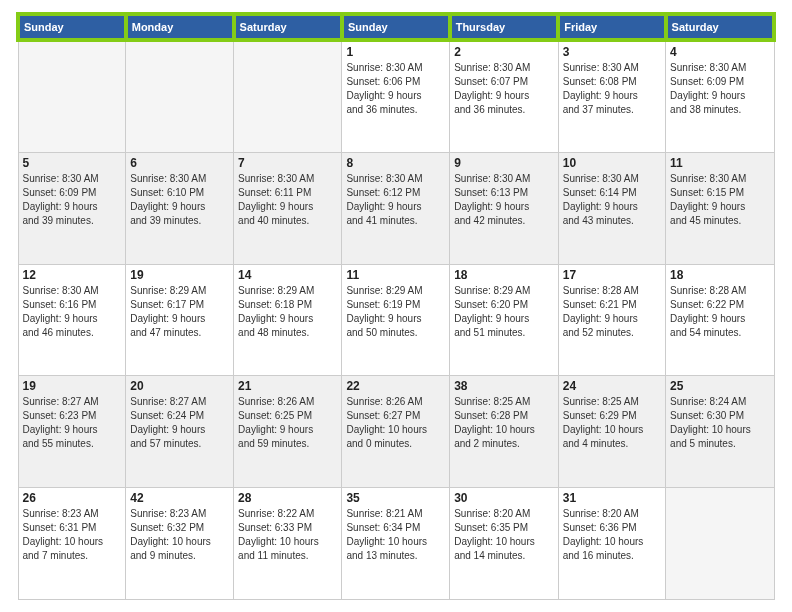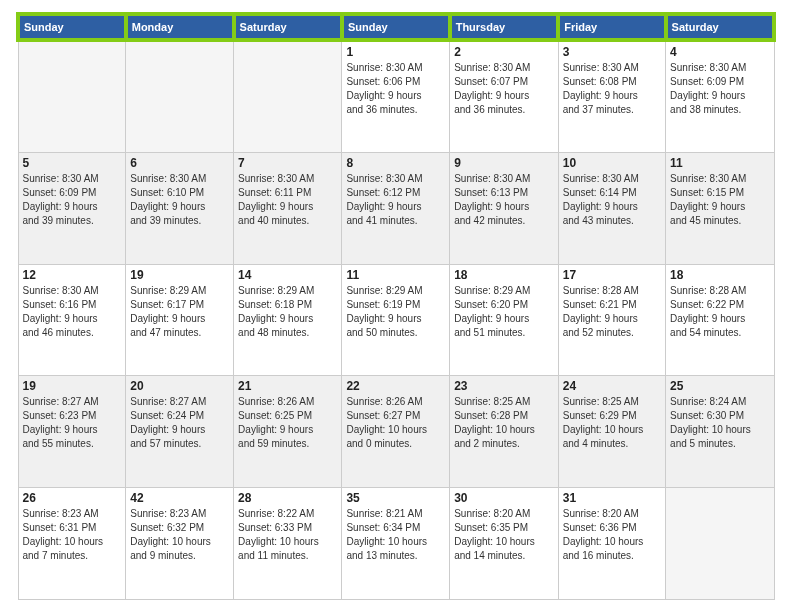--- a/index.html
+++ b/index.html
@@ -261,21 +261,21 @@
 and 59 minutes.</div>
           </td>
           <td>
             <div class="day-num">22</div>
             <div class="day-info" style="white-space: pre-line;">Sunrise: 8:26 AM
 Sunset: 6:27 PM
 Daylight: 10 hours
 and 0 minutes.</div>
           </td>
           <td>
-            <div class="day-num">23</div>
+            <div class="day-num">38</div>
             <div class="day-info" style="white-space: pre-line;">Sunrise: 8:25 AM
 Sunset: 6:28 PM
 Daylight: 10 hours
 and 2 minutes.</div>
           </td>
           <td>
             <div class="day-num">24</div>
             <div class="day-info" style="white-space: pre-line;">Sunrise: 8:25 AM
 Sunset: 6:29 PM
 Daylight: 10 hours

